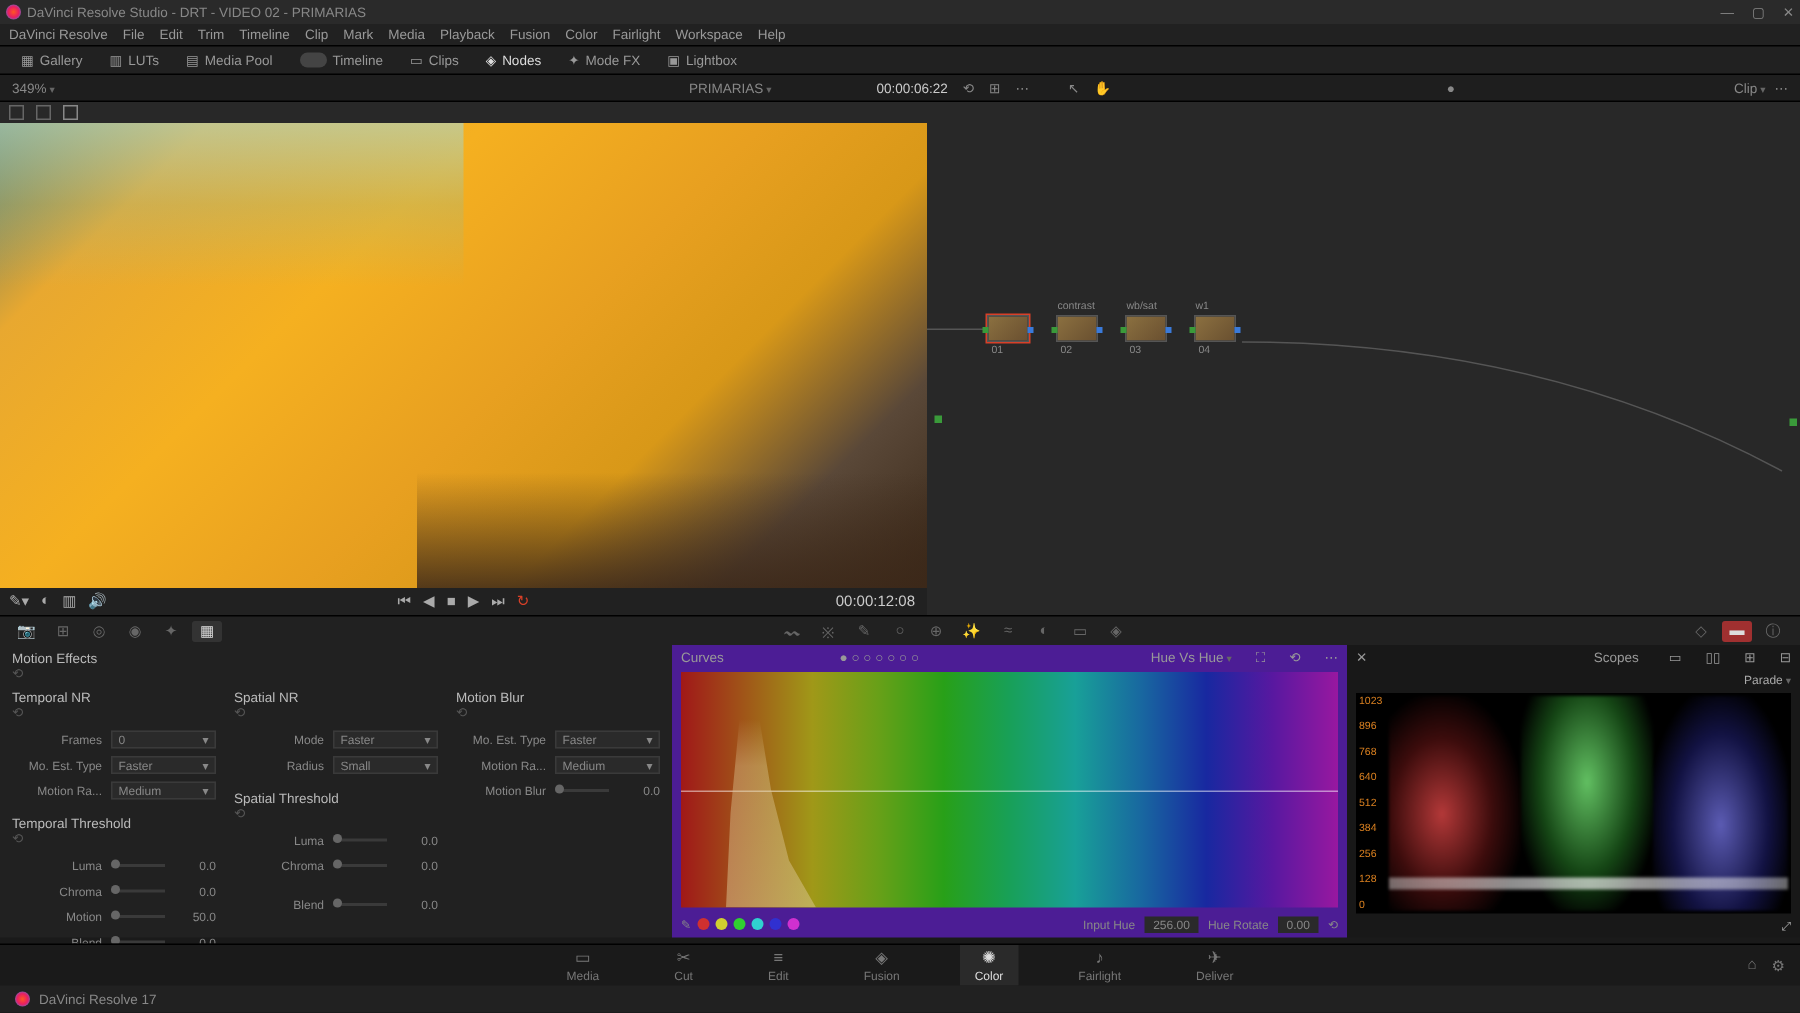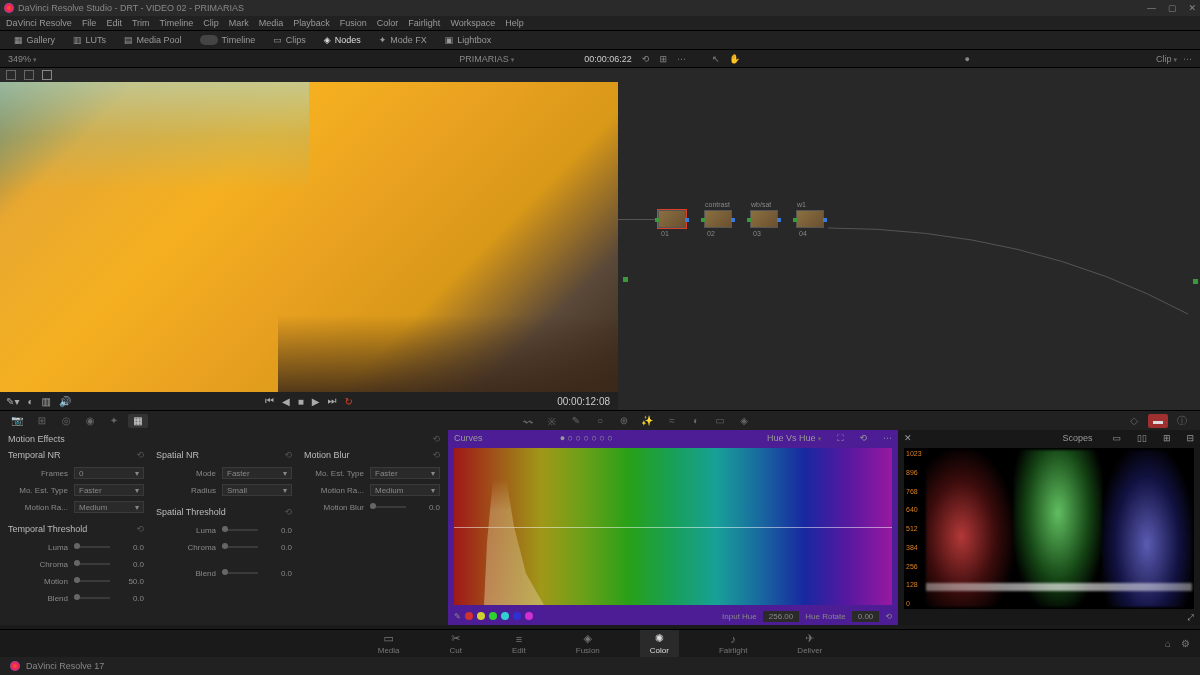--- a/index.html
+++ b/index.html
@@ -56,21 +56,21 @@
 .green-sq { position:absolute; width:5px; height:5px; background:#3a9a3a; }
 
 
 .tabs-row { height:20px; background:#212121; display:flex; align-items:center; padding:0 8px; gap:4px; border-top:1px solid #000; }
 .tab-icon { width:20px; height:14px; display:flex; align-items:center; justify-content:center; color:#666; }
 .tab-icon.active { background:#333; color:#ddd; border-radius:2px; }
 .tabs-spacer { flex:1; }
 
 .bottom { display:flex; height:195px; }
 .panel-left { width:448px; background:#212121; padding:4px 8px; font-size:9px; }
-.panel-label { color:#bbb; font-size:9px; margin-bottom:6px; display:flex; justify-content:space-between; }
+.panel-label { color:#bbb; font-size:9px; margin-bottom:6px; display:flex; justify-content:space-between;flex-direction:column; }
 .param-row { display:flex; align-items:center; gap:6px; margin:3px 0; height:14px; }
 .param-label { width:60px; text-align:right; color:#888; font-size:8px; }
 .param-select { width:70px; height:12px; background:#2a2a2a; border:1px solid #3a3a3a; color:#888; font-size:8px; padding:0 4px; display:flex; align-items:center; justify-content:space-between; }
 .param-slider { flex:1; height:2px; background:#3a3a3a; position:relative; }
 .param-slider::after { content:""; position:absolute; left:0; top:-3px; width:6px; height:6px; background:#666; border-radius:50%; }
 .param-value { width:28px; text-align:right; color:#888; font-size:8px; }
 .left-cols { display:flex; gap:12px; }
 .left-col { flex:1; }
 .reset-icon { color:#555; font-size:9px; }
 .dim { color:#555; }
@@ -435,20 +435,23 @@
     <div class="curves-header">
       <span style="margin-right:auto">✕</span>
       <span>Scopes</span>
       <div class="right" style="margin-left:20px">
         <span>▭</span>
         <span>▯▯</span>
         <span>⊞</span>
         <span>⊟</span>
       </div>
     </div>
+    <div class="scope-sub">
+      <span class="right tri-down">Parade</span>
+    </div>
     <div class="scope-body">
       <div class="scope-scale">
         <span>1023</span>
         <span>896</span>
         <span>768</span>
         <span>640</span>
         <span>512</span>
         <span>384</span>
         <span>256</span>
         <span>128</span>

